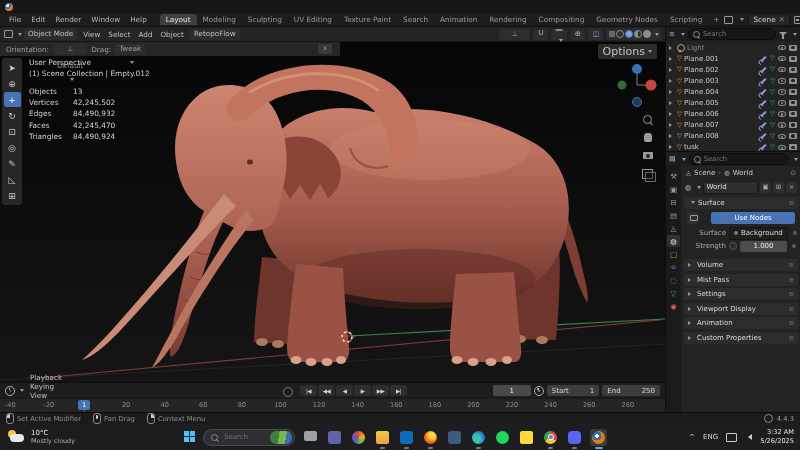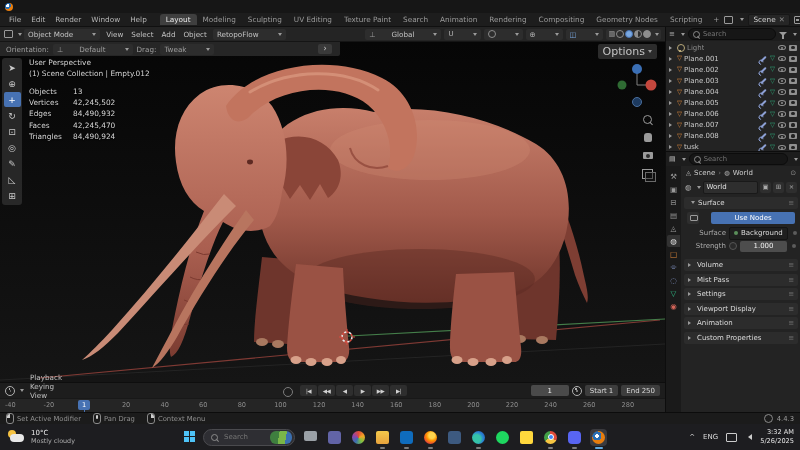--- a/index.html
+++ b/index.html
@@ -20,21 +20,21 @@
   .ws-tab{padding:1px 6px;color:#9b9b9b;white-space:nowrap;}
   .ws-tab[data-active="true"]{background:#3f3f3f;color:#e8e8e8;border-radius:3px 3px 0 0;}
   .ws-add{padding:0 5px;color:#9b9b9b;}
   .mb-right{margin-left:auto;display:flex;align-items:center;gap:4px;padding-right:4px;}
   .mb-field{background:#262626;border:1px solid #171717;border-radius:2px;height:10px;display:flex;align-items:center;padding:0 4px;gap:3px;color:#cfcfcf;}
   .mini-ico{width:7px;height:6px;border:1px solid #9a9a9a;border-radius:1px;display:inline-block;position:relative;}
   .mini-ico.photo::after{content:"";position:absolute;left:1px;top:2px;width:3px;height:2px;background:#9a9a9a;}
 
   
   .vp-header{top:27px;left:0;width:665px;height:15px;background:#242424;display:flex;align-items:center;gap:2px;padding:0 4px;font-size:7.2px;color:#c3c3c3;box-sizing:border-box;border-bottom:1px solid #151515;}
-  .pill{background:#2d2d2d;border-radius:2px;height:11px;display:inline-flex;align-items:center;padding:0 4px;gap:16px;}
+  .pill{background:#2d2d2d;border-radius:2px;height:11px;display:inline-flex;align-items:center;padding:0 4px;gap:8px;flex-direction:column;}
   .hdr-menu{padding:0 4px;}
   .vph-right{margin-left:auto;display:flex;align-items:center;gap:3px;}
   .shade-group{background:#2d2d2d;border-radius:2px;display:flex;align-items:center;height:11px;padding:0 2px;gap:1px;}
   .ball{width:8px;height:8px;border-radius:50%;border:1px solid #8d8d8d;box-sizing:border-box;}
   .ball.active{background:#7aa8e0;border-color:#4772b3;}
   .ball.half{background:linear-gradient(90deg,#8d8d8d 50%,transparent 50%);}
   .ball.full{background:#8d8d8d;}
 
   
   .viewport{top:42px;left:0;width:665px;height:340px;background:linear-gradient(#060606,#151515);overflow:hidden;}
@@ -61,21 +61,21 @@
   .timeline{top:382px;left:0;width:665px;height:30px;background:#1d1d1d;border-top:1px solid #0e0e0e;box-sizing:border-box;}
   .tl-header{height:15px;display:flex;align-items:center;gap:2px;padding:0 5px;font-size:7.2px;color:#c0c0c0;}
   .i-clock{width:8px;height:8px;border:1.2px solid #b0b0b0;border-radius:50%;position:relative;}
   .i-clock::after{content:"";position:absolute;left:2.6px;top:1.2px;width:1.2px;height:2.8px;background:#b0b0b0;box-shadow:1px 2px 0 -0.2px #b0b0b0;}
   .tl-menu{padding:0 4px;display:flex;align-items:center;}
   .transport{position:absolute;left:300px;top:2px;display:flex;gap:1px;}
   .tp-btn{background:#2e2e2e;border-radius:2px;min-width:13px;height:11px;color:#d0d0d0;font-size:5.5px;display:flex;align-items:center;justify-content:center;padding:0 2px;letter-spacing:-0.5px;}
   .autokey{position:absolute;left:283px;top:4px;width:8px;height:8px;border-radius:50%;border:1.4px solid #7c7c7c;}
   .tl-right{position:absolute;right:5px;top:2px;display:flex;gap:3px;align-items:center;font-size:7px;}
   .frame-field{background:#4a4a4a;border-radius:2px;height:11px;min-width:38px;color:#f0f0f0;display:flex;align-items:center;justify-content:center;}
-  .se-field{background:#3d3d3d;border-radius:2px;height:11px;padding:0 5px;color:#d8d8d8;display:flex;align-items:center;gap:2px;}
+  .se-field{background:#3d3d3d;border-radius:2px;height:11px;padding:0 5px;color:#d8d8d8;display:flex;align-items:center;gap:21px;}
   .ruler{position:absolute;top:15px;left:0;width:665px;height:15px;background:#252525;border-top:1px solid #181818;overflow:hidden;}
   .ticks{display:flex;transform:translateX(-9px);padding-top:2px;}
   .tick{width:38.6px;text-align:center;color:#8d8d8d;font-size:6.6px;flex:none;}
   .playhead{position:absolute;left:78px;top:1px;background:#4772b3;color:#fff;font-size:6.6px;border-radius:2px;padding:0 4px;height:10px;line-height:10px;}
   .playhead::after{content:"";position:absolute;left:50%;top:10px;width:1px;height:5px;background:#4772b3;}
 
   
   .rpanel{top:27px;left:665px;width:135px;height:385px;background:#232323;border-left:1px solid #0d0d0d;box-sizing:border-box;}
   .outliner-header{height:14px;background:#1d1d1d;display:flex;align-items:center;gap:3px;padding:0 3px;}
   .search-pill{background:#161616;border:1px solid #0c0c0c;border-radius:7px;height:10px;flex:1;display:flex;align-items:center;gap:3px;padding:0 4px;color:#777;}

